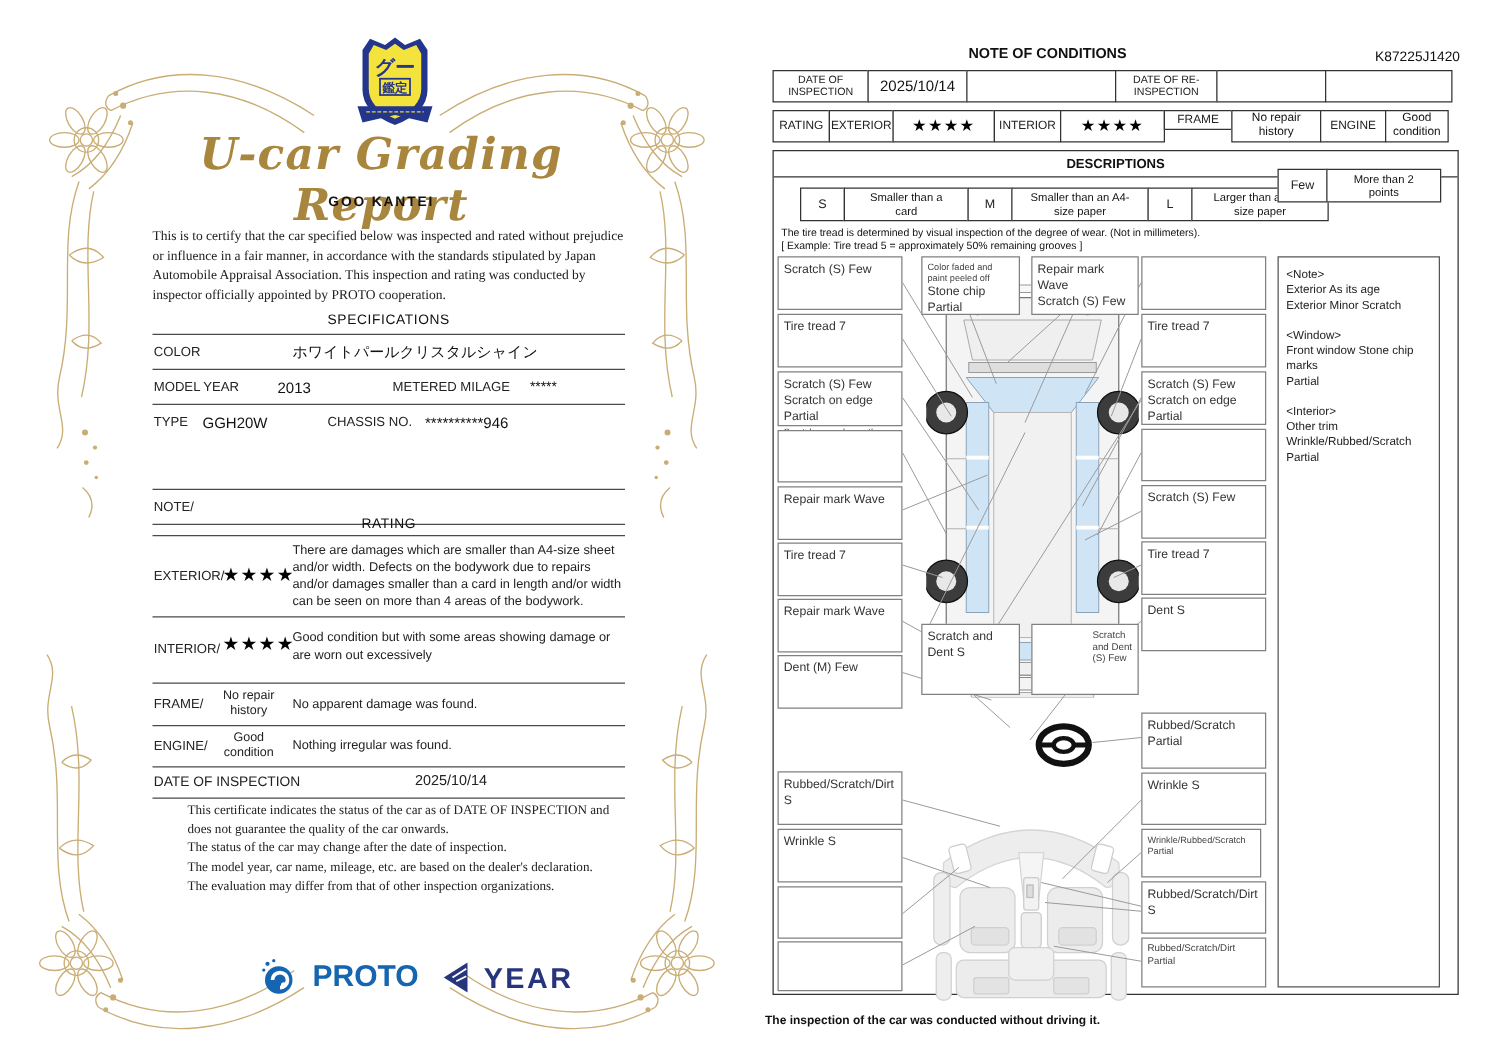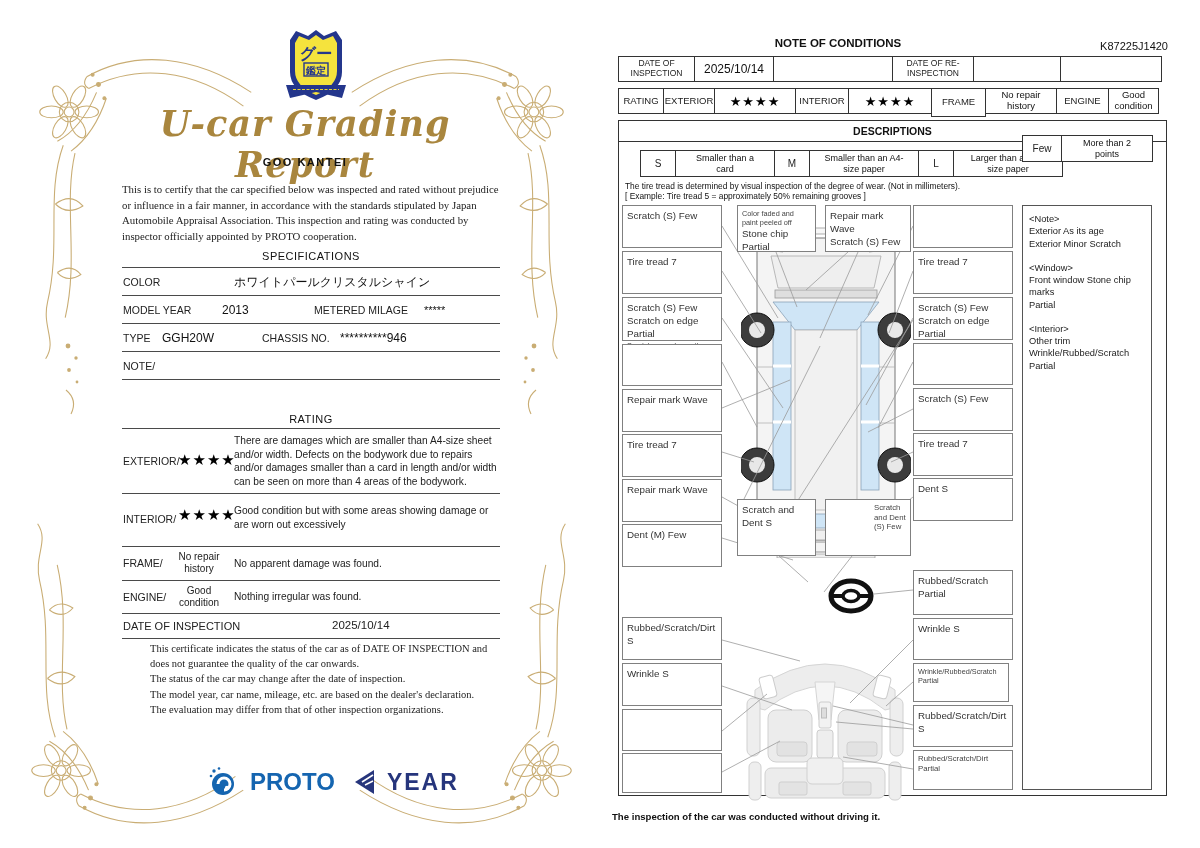--- a/index.html
+++ b/index.html
@@ -134,21 +134,21 @@
       <span class="spec-value" style="left:100px;">2013</span>
       <span class="spec-label" style="left:192px;">METERED MILAGE</span>
       <span class="spec-value" style="left:302px;font-size:11px;">*****</span>
     </div>
     <div class="spec-row" style="height:27px;">
       <span class="spec-label" style="left:1px;">TYPE</span>
       <span class="spec-value" style="left:40px;">GGH20W</span>
       <span class="spec-label" style="left:140px;">CHASSIS NO.</span>
       <span class="spec-value" style="left:218px;">**********946</span>
     </div>
-    <div class="spec-row spec-last" style="height:27px;">
+    <div class="spec-row spec-last" style="height:27px;margin-top:40px;">
       <span class="spec-label" style="left:1px;">NOTE/</span>
     </div>
   </div>
 
   <div class="abs sec-head" style="left:122px;top:413px;width:378px;">RATING</div>
 
   <div class="abs" style="left:122px;top:428px;width:378px;">
     <div class="spec-row" style="height:64px;">
       <span class="rat-label" style="left:1px;top:26px;">EXTERIOR/</span>
       <span class="abs stars" style="left:56px;top:22px;">★★★★</span>
@@ -209,21 +209,21 @@
     <div class="cell" style="width:88px;height:26px;"></div>
     <div class="cell" style="width:102px;height:26px;"></div>
   </div>
 
   <div class="abs trow" style="left:618px;top:88px;height:26px;">
     <div class="cell cell-lab" style="width:46px;height:26px;font-size:9.5px;">RATING</div>
     <div class="cell cell-lab" style="width:52px;height:26px;font-size:9.5px;">EXTERIOR</div>
     <div class="cell stars" style="width:82px;height:26px;font-size:13px;">★★★★</div>
     <div class="cell cell-lab" style="width:54px;height:26px;font-size:9.5px;">INTERIOR</div>
     <div class="cell stars" style="width:84px;height:26px;font-size:13px;">★★★★</div>
-    <div class="cell cell-lab" style="width:55px;height:29px;font-size:9.5px;">FRAME</div>
+    <div class="cell cell-lab" style="width:55px;height:16px;font-size:9.5px;">FRAME</div>
     <div class="cell cell-val-sm" style="width:72px;height:26px;padding:0 8px;">No repair history</div>
     <div class="cell cell-lab" style="width:53px;height:26px;font-size:9.5px;">ENGINE</div>
     <div class="cell cell-val-sm" style="width:51px;height:26px;padding:0 4px;">Good condition</div>
   </div>
 
   <div class="abs panel" style="left:618px;top:120px;width:549px;height:676px;">
     <div class="panel-head">DESCRIPTIONS</div>
   </div>
 
   <div class="abs trow" style="left:640px;top:150px;height:27px;">

